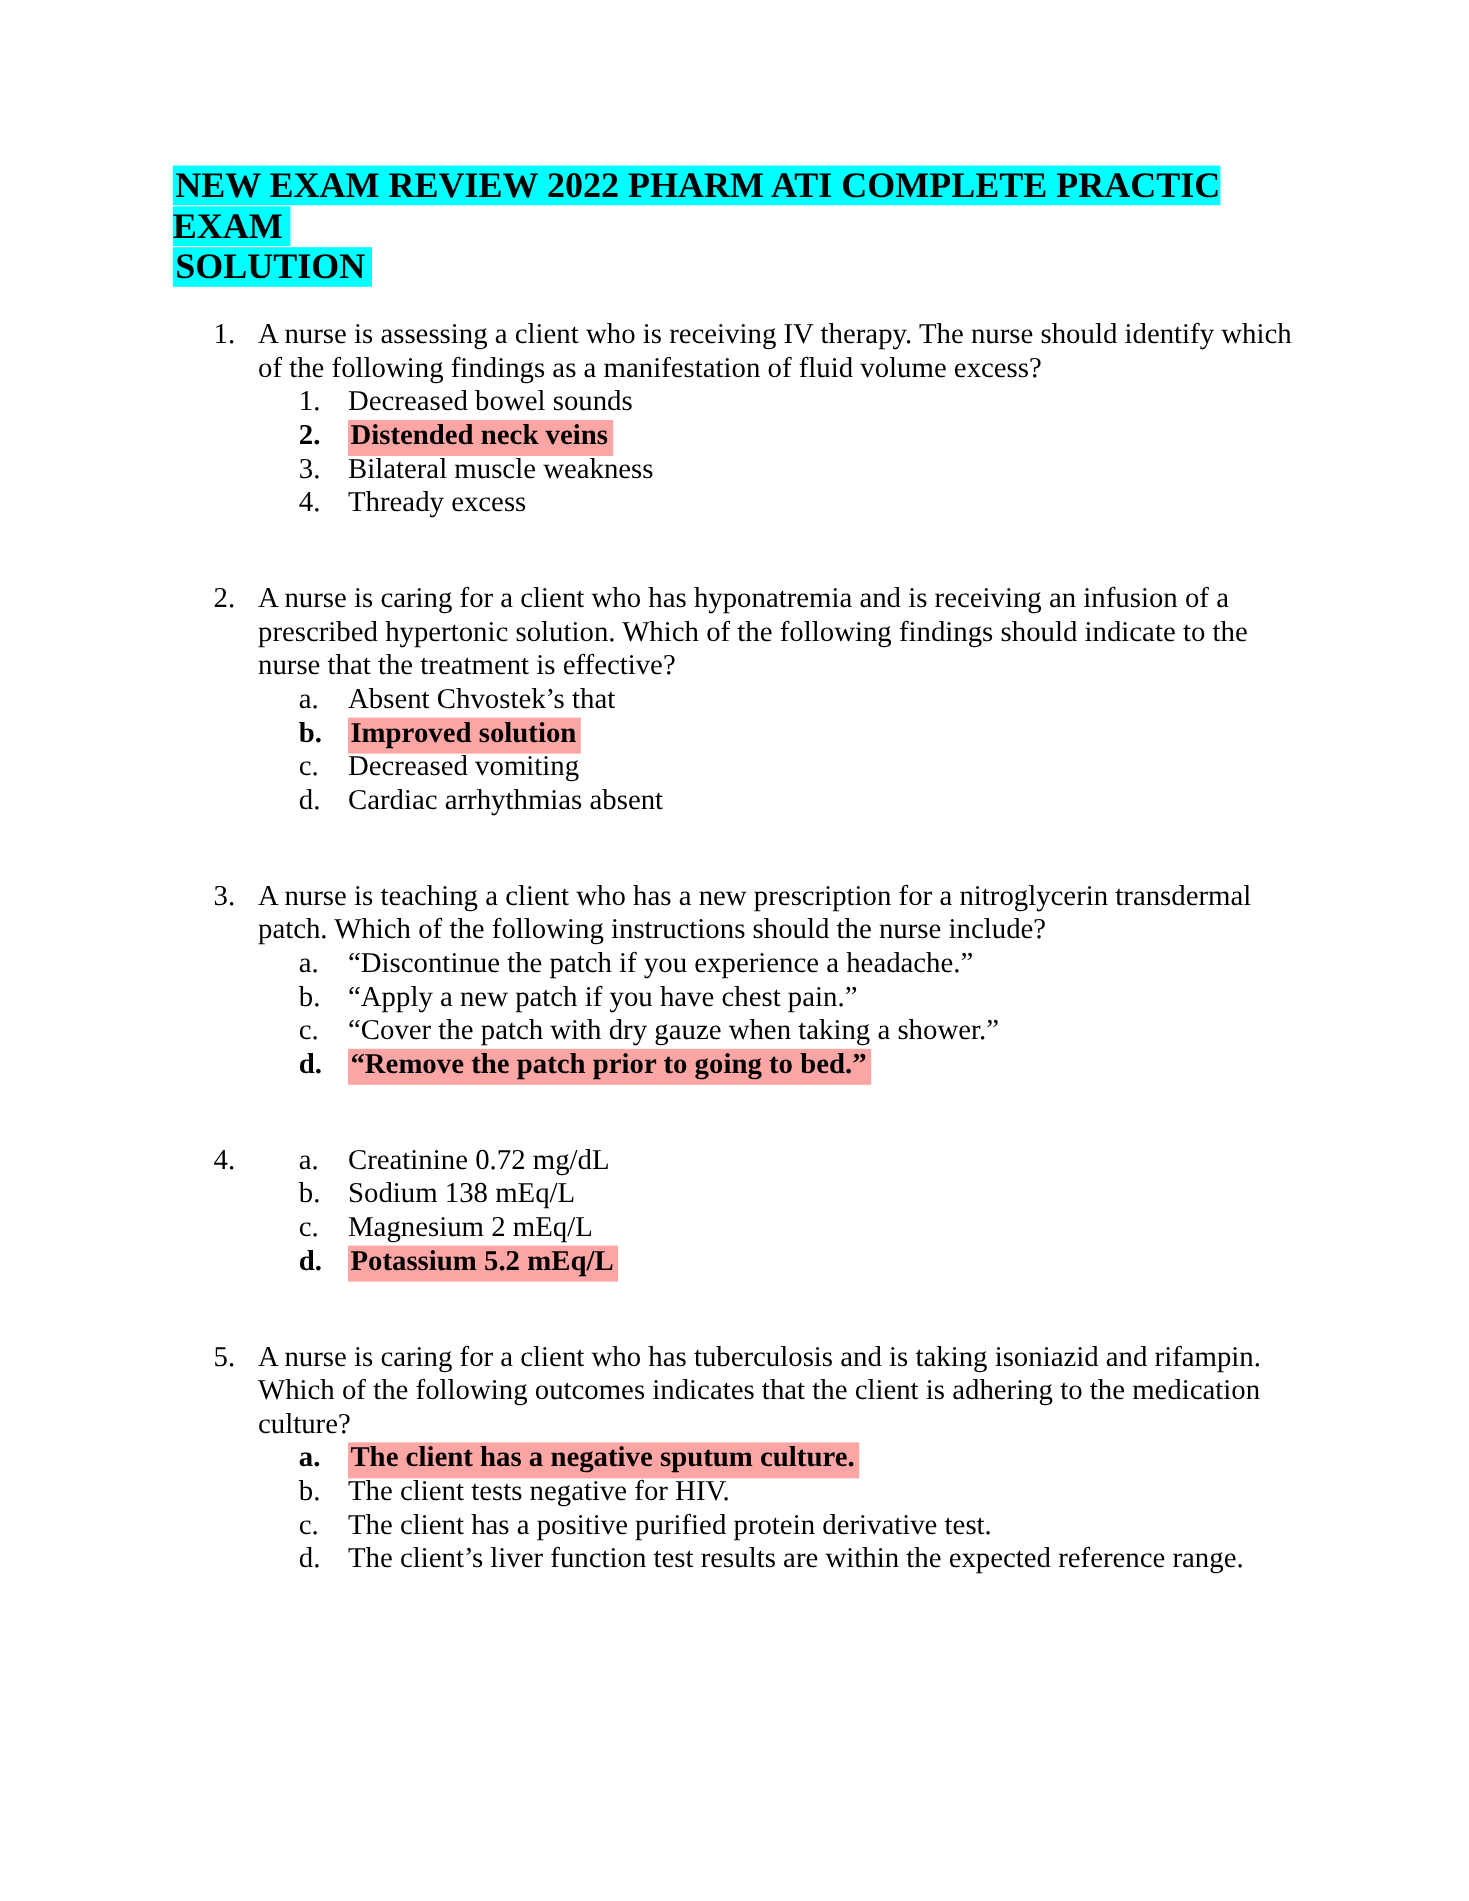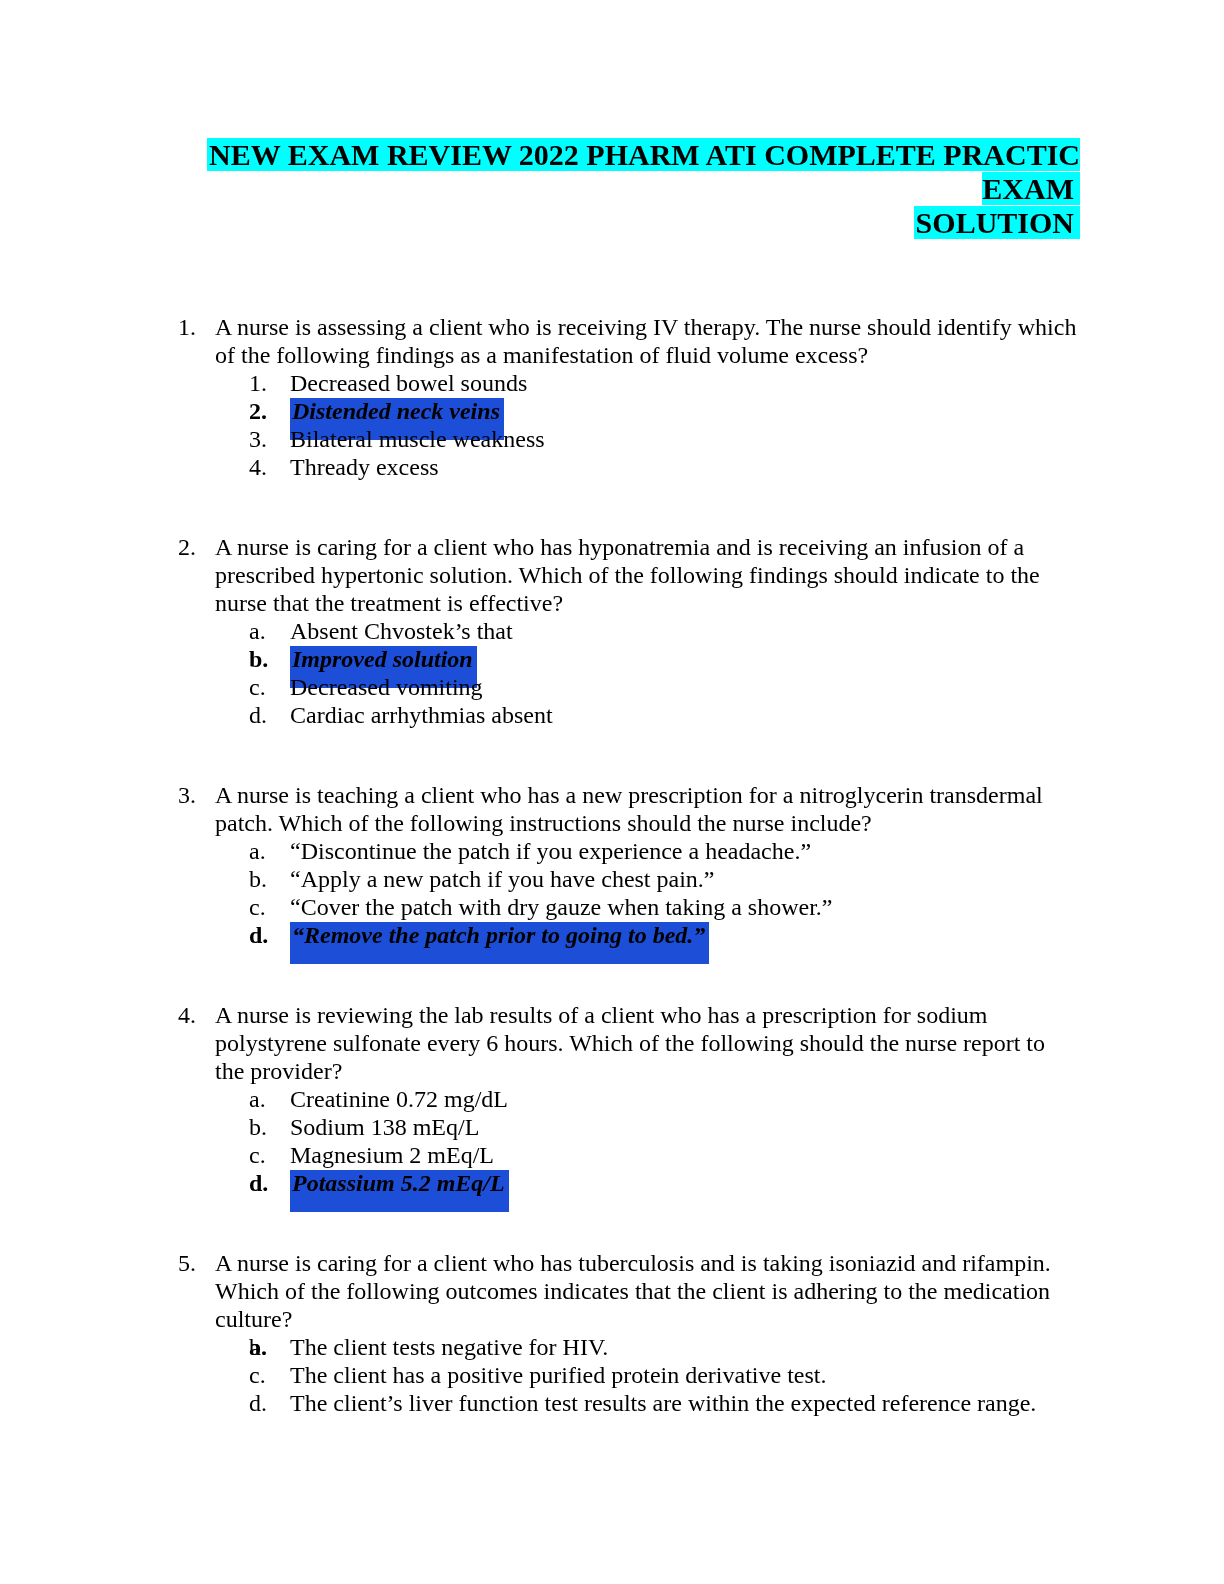--- a/index.html
+++ b/index.html
@@ -10,25 +10,25 @@
     font-family: "Liberation Serif", "DejaVu Serif", serif;
     color: #000000;
     overflow: hidden;
   }
   .page {
     width: 1224px;
     height: 1584px;
     padding: 138px 144px 0 144px;
   }
   .doc-title {
-    text-align: right;
+    text-align: left;
     font-weight: bold;
     font-size: 30px;
     line-height: 34px;
-    margin-bottom: 73px;
+    margin-bottom: 25px;
   }
   .hl-cyan {
     background: #00ffff;
     padding: 0 6px 0 2px;
   }
   .question {
     position: relative;
     padding-left: 71px;
     font-size: 24px;
     line-height: 28px;
@@ -45,25 +45,24 @@
   }
   .opt-marker {
     position: absolute;
     left: 34px;
   }
   .option.correct .opt-marker {
     font-weight: bold;
   }
   .option.correct .opt-text {
     font-weight: bold;
-    background: #1d4ed8;
-    padding: 0 4px 16px 2px;
+    background: #fca5a5;
+    padding: 0 4px 4px 2px;
     -webkit-box-decoration-break: clone;
     box-decoration-break: clone;
-    font-style: italic;
   }
 </style>
 </head>
 <body>
 
 <div class="page">
 
   <div class="doc-title">
     <div><span class="hl-cyan">NEW EXAM REVIEW 2022 PHARM ATI COMPLETE PRACTIC EXAM</span></div>
     <div><span class="hl-cyan">SOLUTION</span></div>
@@ -133,21 +132,20 @@
       </div>
       <div class="option correct">
         <span class="opt-marker">d.</span>
         <span class="opt-text">“Remove the patch prior to going to bed.”</span>
       </div>
     </div>
   </div>
 
   <div class="question">
     <span class="q-num">4.</span>
-    <div class="q-text">A nurse is reviewing the lab results of a client who has a prescription for sodium polystyrene sulfonate every 6 hours. Which of the following should the nurse report to the provider?</div>
     <div class="options">
       <div class="option">
         <span class="opt-marker">a.</span>
         <span class="opt-text">Creatinine 0.72 mg/dL</span>
       </div>
       <div class="option">
         <span class="opt-marker">b.</span>
         <span class="opt-text">Sodium 138 mEq/L</span>
       </div>
       <div class="option">
@@ -160,20 +158,21 @@
       </div>
     </div>
   </div>
 
   <div class="question">
     <span class="q-num">5.</span>
     <div class="q-text">A nurse is caring for a client who has tuberculosis and is taking isoniazid and rifampin. Which of the following outcomes indicates that the client is adhering to the medication culture?</div>
     <div class="options">
       <div class="option correct">
         <span class="opt-marker">a.</span>
+        <span class="opt-text">The client has a negative sputum culture.</span>
       </div>
       <div class="option">
         <span class="opt-marker">b.</span>
         <span class="opt-text">The client tests negative for HIV.</span>
       </div>
       <div class="option">
         <span class="opt-marker">c.</span>
         <span class="opt-text">The client has a positive purified protein derivative test.</span>
       </div>
       <div class="option">

